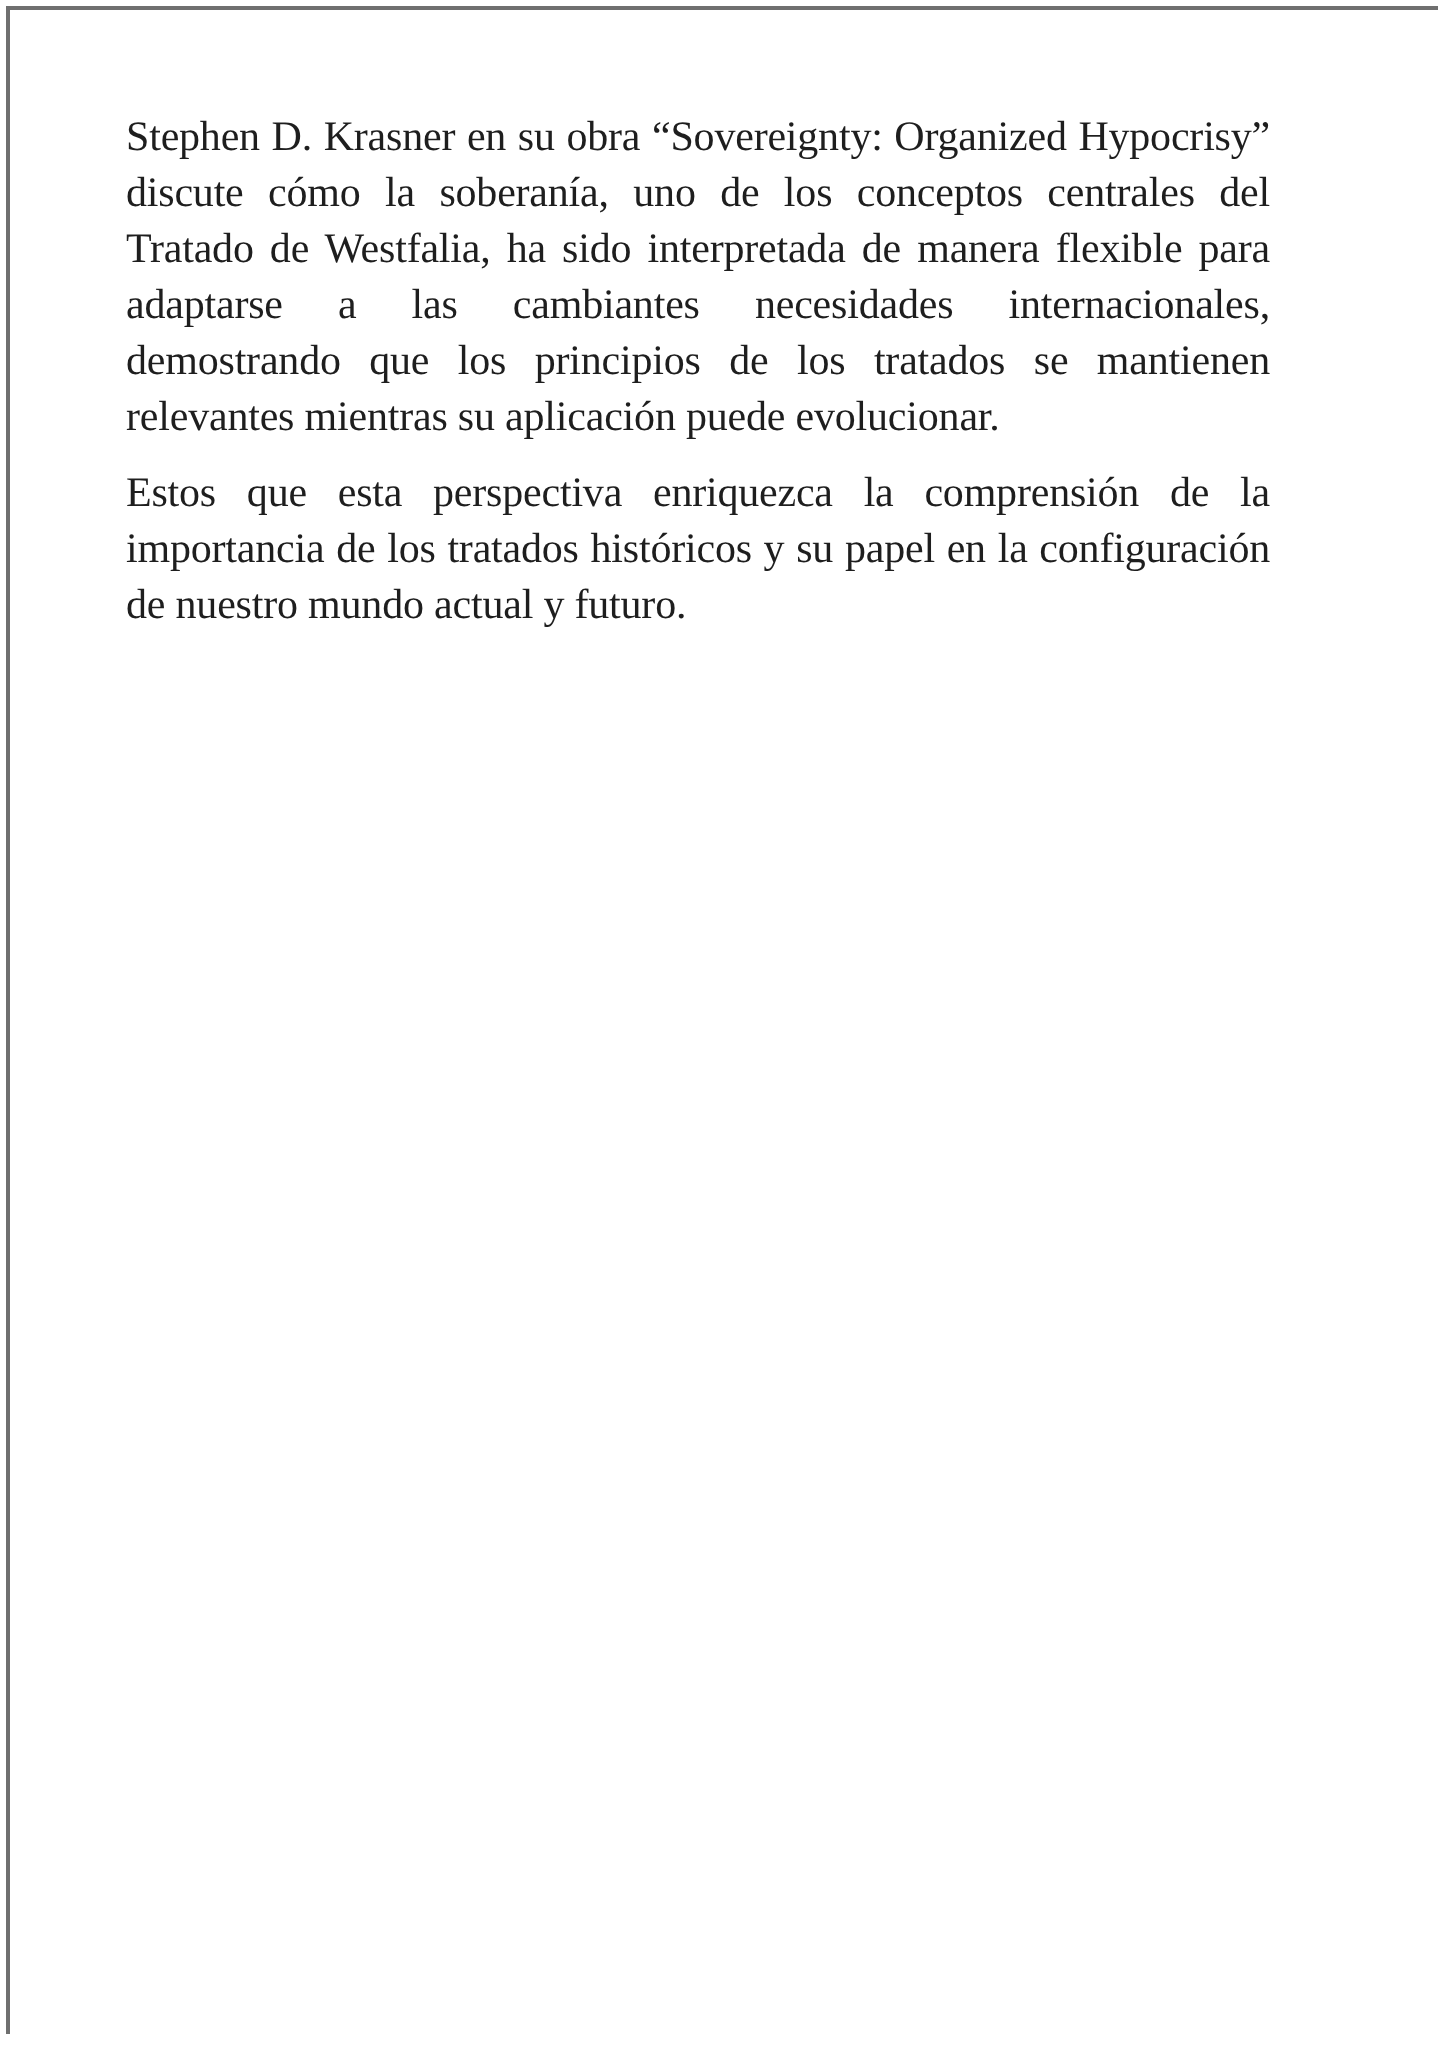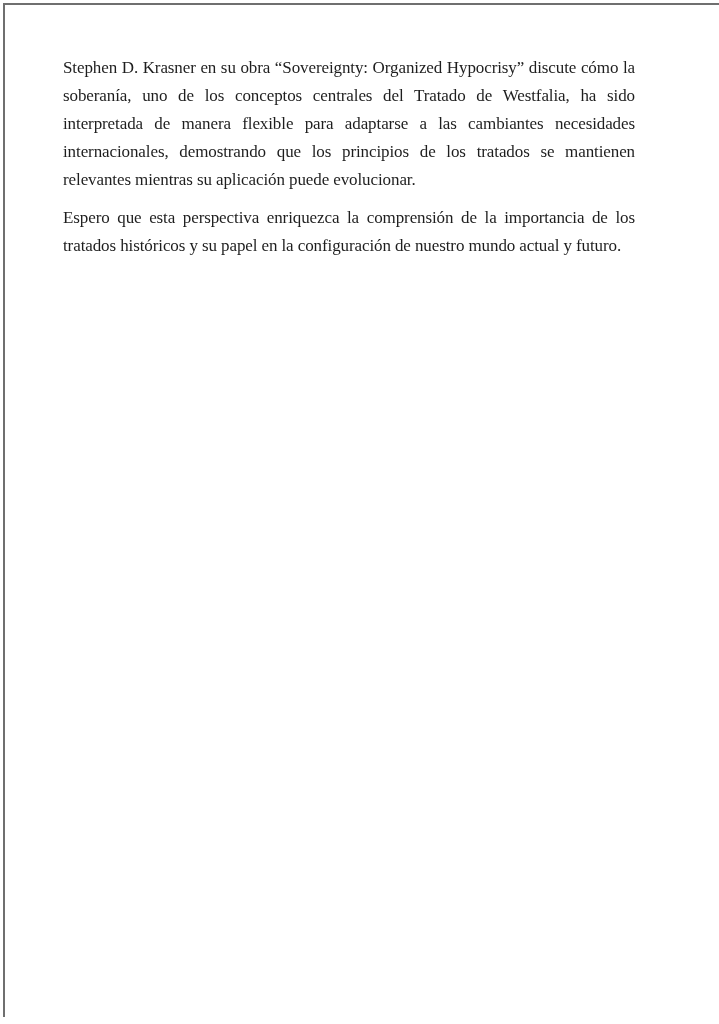--- a/index.html
+++ b/index.html
@@ -28,36 +28,36 @@
     pointer-events: none;
   }
   .text-block {
     position: absolute;
     left: 63px;
     top: 54px;
     width: 572px;
     color: #1e1e1e;
   }
   .para {
-    font-size: 17px;
+    font-size: 21px;
     line-height: 28px;
     letter-spacing: -0.1px;
     text-align: justify;
     margin: 0 0 10px 0;
     -webkit-hyphens: none;
     hyphens: none;
     font-family: Liberation Serif, serif;
   }
   .para:last-child { margin-bottom: 0; }
 </style>
 </head>
 <body>
 
 <div class="page">
 
   <div class="page-border-line"></div>
 
   <div class="text-block">
     <p class="para">Stephen D. Krasner en su obra “Sovereignty: Organized Hypocrisy” discute cómo la soberanía, uno de los conceptos centrales del Tratado de Westfalia, ha sido interpretada de manera flexible para adaptarse a las cambiantes necesidades internacionales, demostrando que los principios de los tratados se mantienen relevantes mientras su aplicación puede evolucionar.</p>
-    <p class="para">Espero que esta perspectiva enriquezca la comprensión de la importancia de los tratados históricos y su papel en la configuración de nuestro mundo actual y futuro.</p>
+    <p class="para">Estos que esta perspectiva enriquezca la comprensión de la importancia de los tratados históricos y su papel en la configuración de nuestro mundo actual y futuro.</p>
   </div>
 
 </div>
 
 </body></html>

